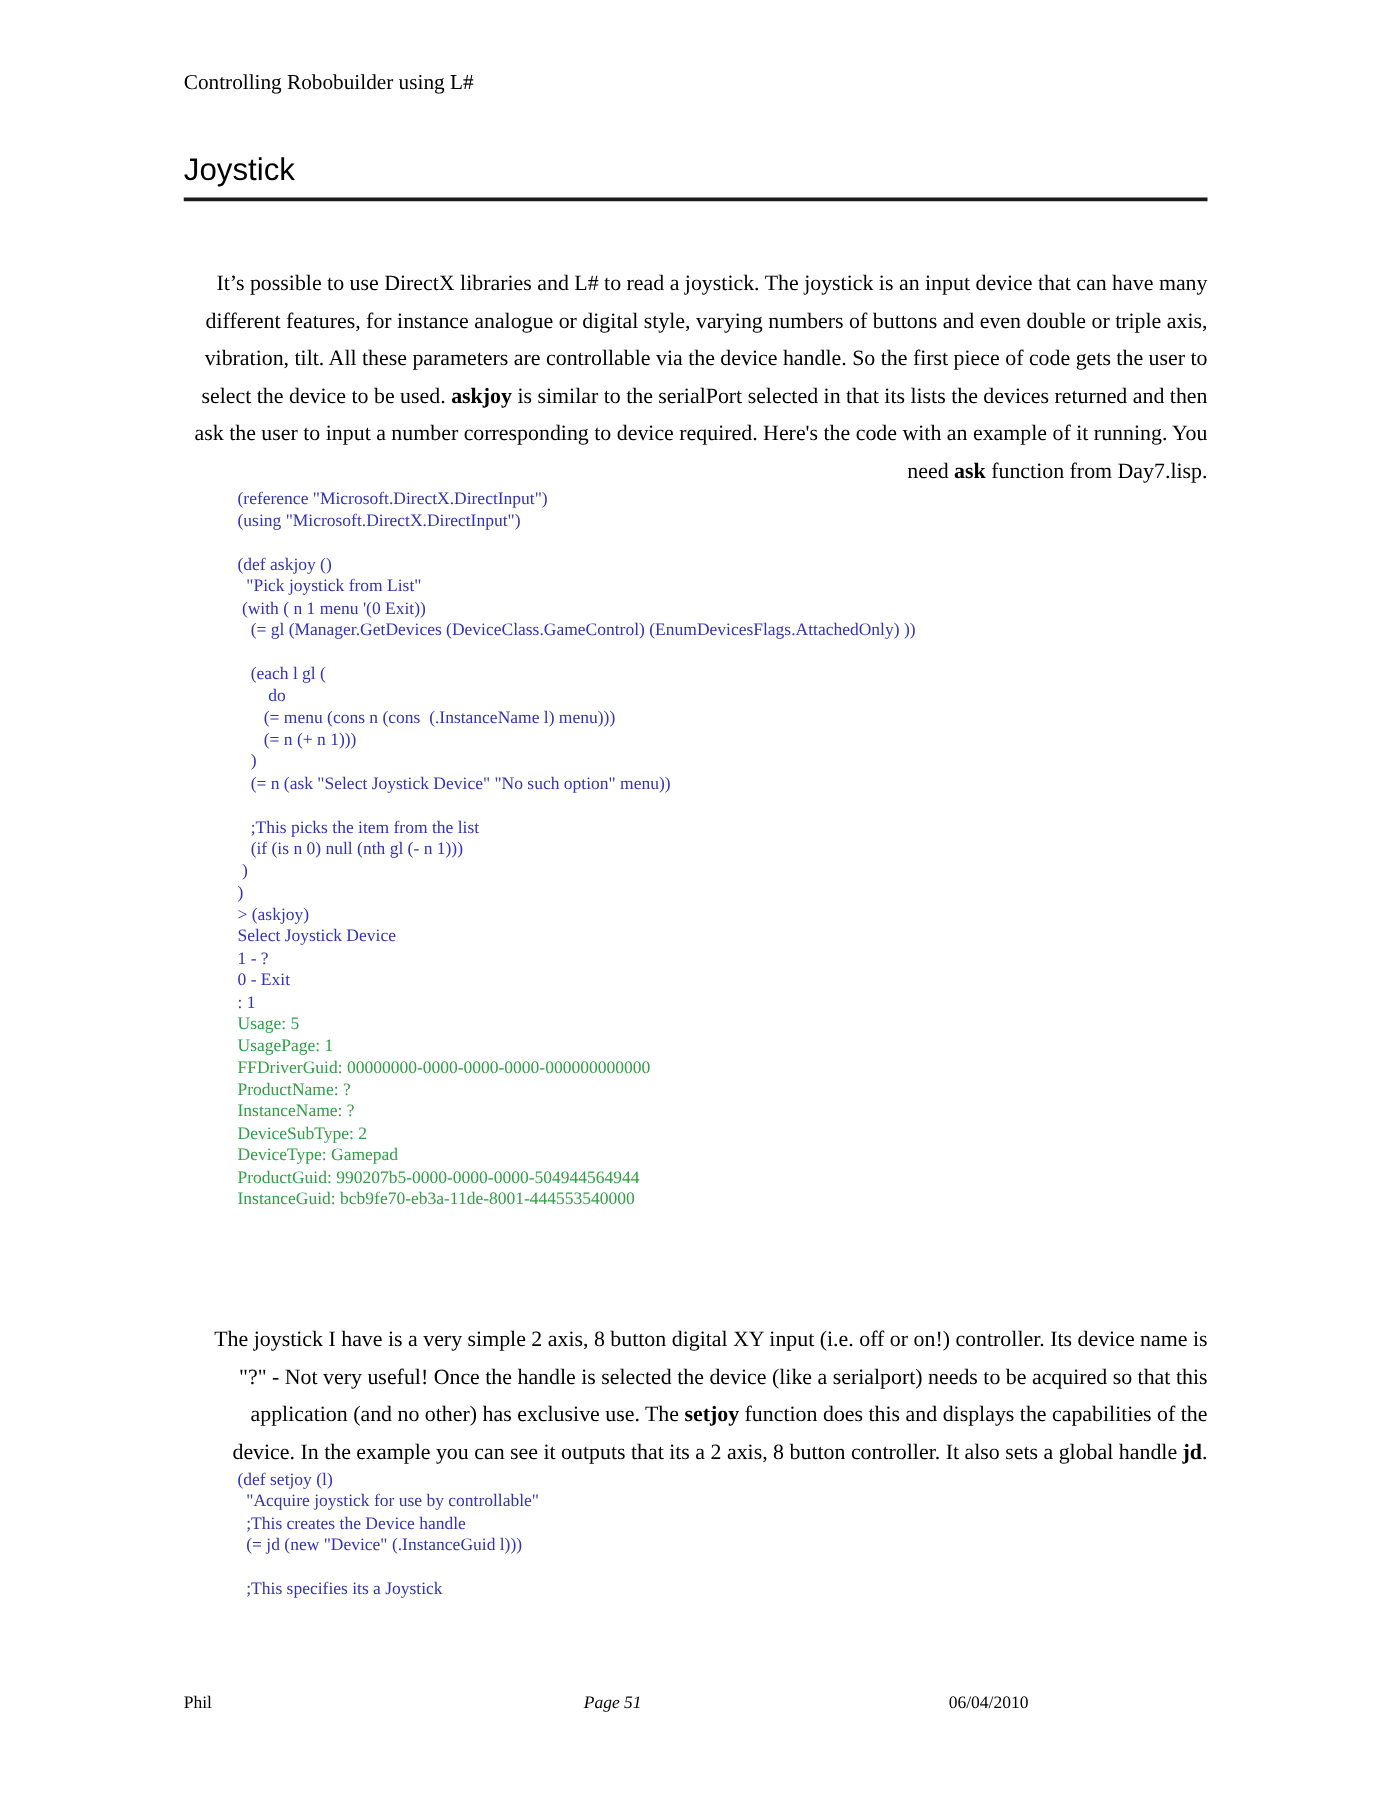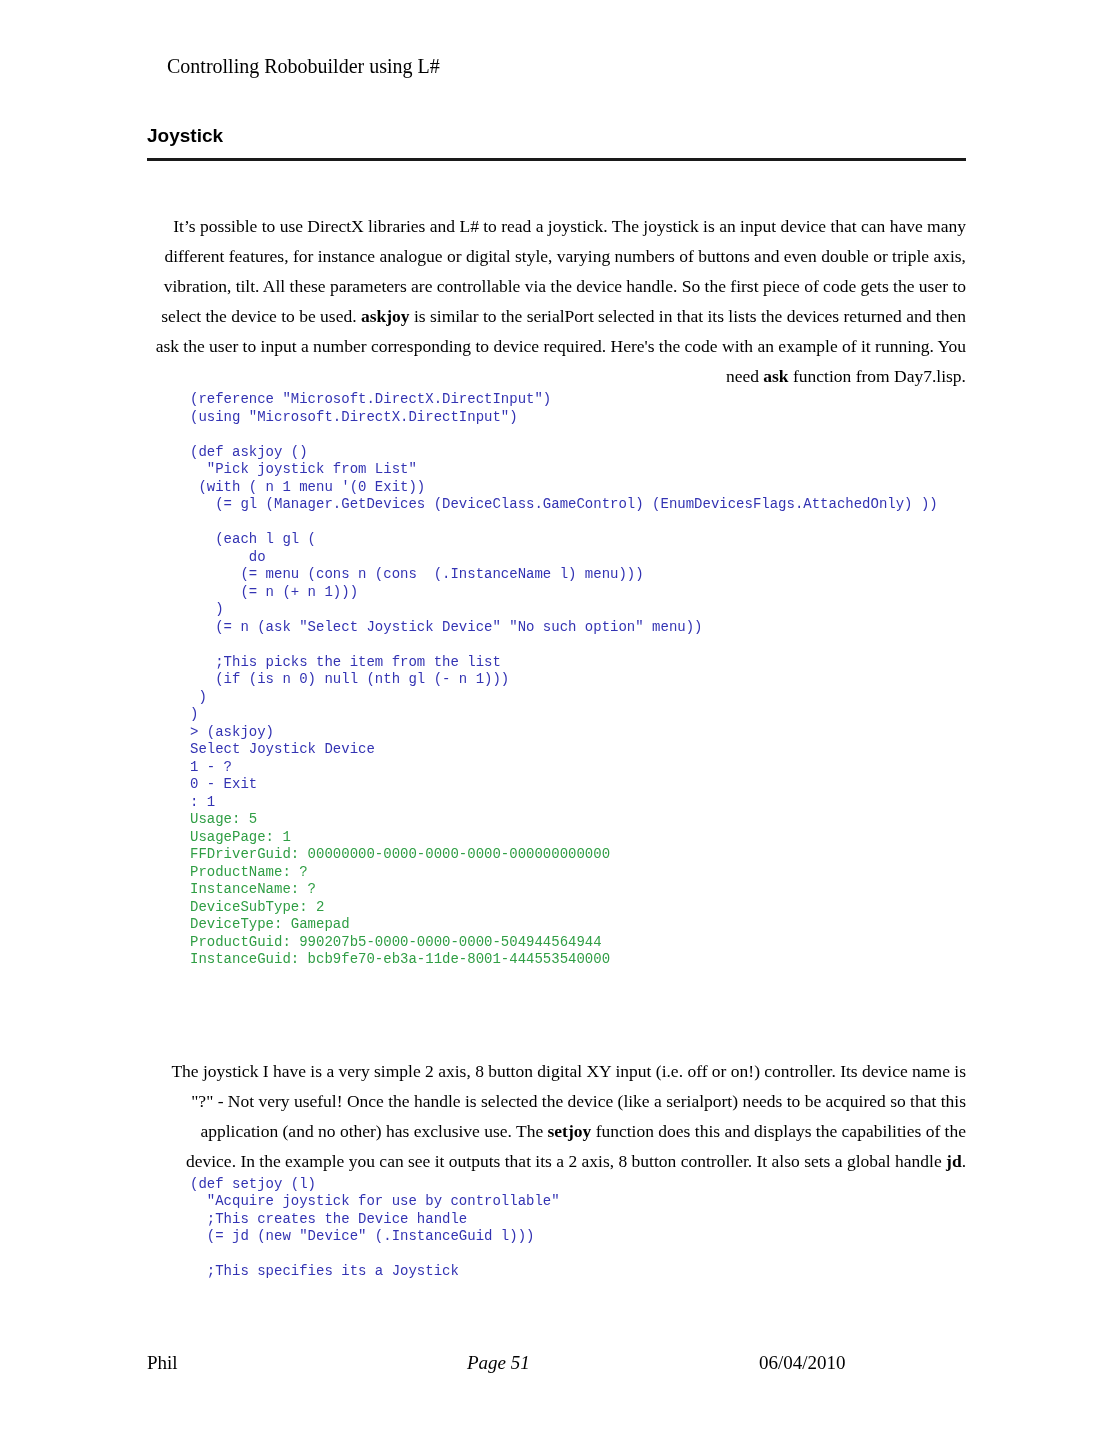--- a/index.html
+++ b/index.html
@@ -12,61 +12,60 @@
     width: 1113px;
     height: 1440px;
     background: #ffffff;
     box-sizing: border-box;
     padding: 56px 147px 0 147px;
     font-family: "Liberation Serif", serif;
     color: #000000;
     overflow: hidden;
   }
   .doc-header {
-    font-size: 20px;
+    font-size: 17px;
     line-height: 20px;
-    margin-left: 20px;
   }
   .section-title {
     font-family: "Liberation Sans", sans-serif;
-    font-size: 19px;
-    font-weight: bold;
+    font-size: 25px;
+    font-weight: normal;
     line-height: 32px;
     margin: 44px 0 0 0;
     padding-bottom: 6px;
     border-bottom: 3px solid #1a1a1a;
   }
   .body-para {
     font-size: 17.5px;
     line-height: 30px;
     margin: 0;
     text-align: right;
   }
   .para-intro { margin-top: 50px; }
   .para-mid   { margin-top: 87px; }
   .body-para b { font-weight: bold; }
   pre.code {
-    font-family: Liberation Mono, monospace;
+    font-family: Liberation Serif, serif;
     font-size: 14px;
     line-height: 17.5px;
     margin: 0 0 0 43px;
     white-space: pre;
   }
   .code-block-1 { margin-top: 26px; }
   .session-prompt { margin-top: 18px; }
   .session-output { margin-top: 0; }
   .code-block-2 { margin-top: 30px; }
   .blue  { color: var(--code-blue, #3333b3); }
   .green { color: var(--output-green, #2f9e44); }
   .doc-footer {
     position: absolute;
     left: 147px;
     top: 1352px;
     width: 819px;
-    font-size: 19px;
+    font-size: 14px;
     line-height: 22px;
   }
   .doc-footer .footer-center { position: absolute; left: 320px; top: 0; font-style: italic; }
   .doc-footer .footer-right  { position: absolute; left: 612px; top: 0; }
 </style>
 </head>
 <body>
 
 <div class="page">
 

